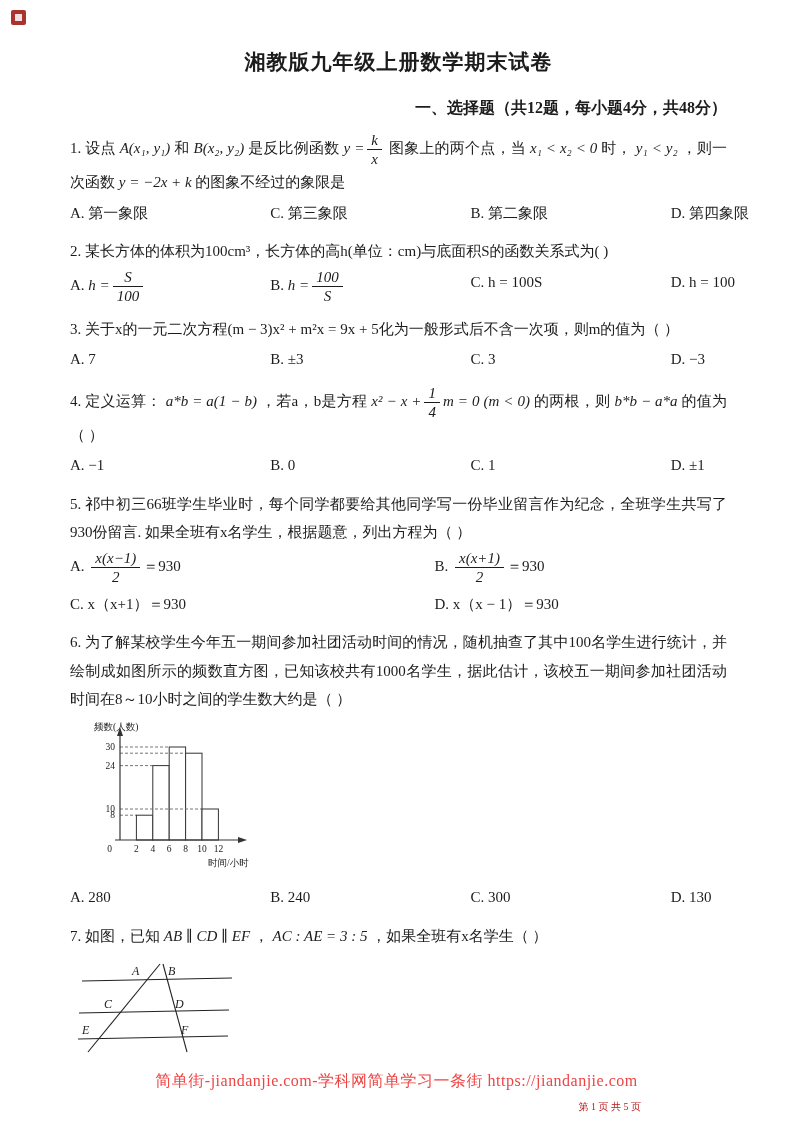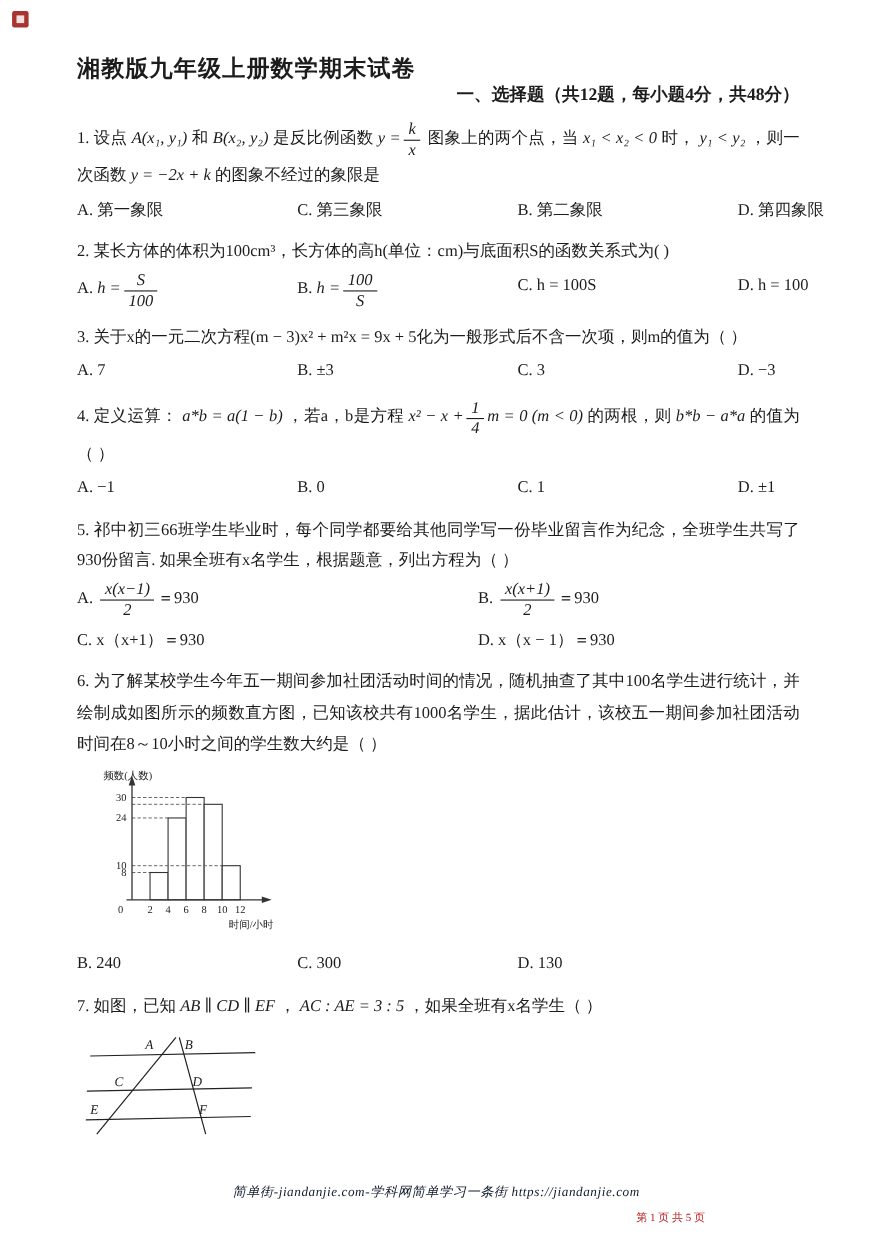--- a/index.html
+++ b/index.html
@@ -11,37 +11,37 @@
   }
   .corner-logo {
     position:absolute; top:10px; left:11px; width:15px; height:15px;
     background:#a8332f; border-radius:2px;
   }
   .corner-logo:after{
     content:""; position:absolute; left:4px; top:4px; width:7px; height:7px;
     background:#ffffff; opacity:.85;
   }
   .content { padding:48px 66px 0 70px; }
-  .title { font-size:21px; font-weight:700; letter-spacing:1px; }
+  .title { text-align:center; font-size:21px; font-weight:700; letter-spacing:1px; margin-bottom:22px; }
   .section-header { font-size:16px; font-weight:700; margin:0 0 12px 0;text-align:right; }
   .question { font-size:15px; line-height:1.9; margin-bottom:10px; }
   .stem { text-align:justify; }
   .m { font-style:italic; }
   .frac { display:inline-block; vertical-align:-0.75em; text-align:center; line-height:1.2; margin:0 3px; font-style:italic; }
   .frac .num { display:block; border-bottom:1px solid #1c1c1c; padding:0 4px; }
   .frac .den { display:block; padding:0 4px; }
   .options { display:grid; grid-template-columns:25% 25% 25% 25%; align-items:start; margin-top:2px;gap:36px; }
   .options.two { grid-template-columns:50% 50%; row-gap:4px; }
   .opt { white-space:nowrap; }
   .chart-wrap { margin:6px 0 2px 12px; }
   #hist-svg text { font-family:"Liberation Serif","DejaVu Serif",serif; fill:#222; }
   .figure-wrap { margin:8px 0 0 6px; }
   .footer-site {
     position:absolute; bottom:30px; left:0; width:100%; text-align:center;
-    color:#0f172a; font-size:12px; letter-spacing:.5px;font-style:italic;
+    color:#ef4444; font-size:16px; letter-spacing:.5px;
   }
   .footer-page {
     position:absolute; bottom:8px; right:152px; font-size:10px; color:#b91c1c;
   }
 </style>
 </head>
 <body>
 
 <div class="page">
   <div class="corner-logo"></div>
@@ -149,20 +149,21 @@
             <text x="87.19999999999999" y="132" text-anchor="middle" font-size="9.5">6</text>
             <text x="103.6" y="132" text-anchor="middle" font-size="9.5">8</text>
             <text x="120" y="132" text-anchor="middle" font-size="9.5">10</text>
             <text x="136.39999999999998" y="132" text-anchor="middle" font-size="9.5">12</text>
             <text x="30" y="132" text-anchor="end" font-size="9.5">0</text>
             <text x="12" y="10" font-size="9.5">频数(人数)</text>
             <text x="126" y="146" font-size="9.5">时间/小时</text>
           </svg>
       </div>
       <div class="options">
+        <span class="opt">A. 280</span>
         <span class="opt">B. 240</span>
         <span class="opt">C. 300</span>
         <span class="opt">D. 130</span>
       </div>
     </div>
 
     <div class="question">
       <p class="stem">
         <span>7. 如图，已知</span>
         <span class="m">AB ∥ CD ∥ EF</span>

